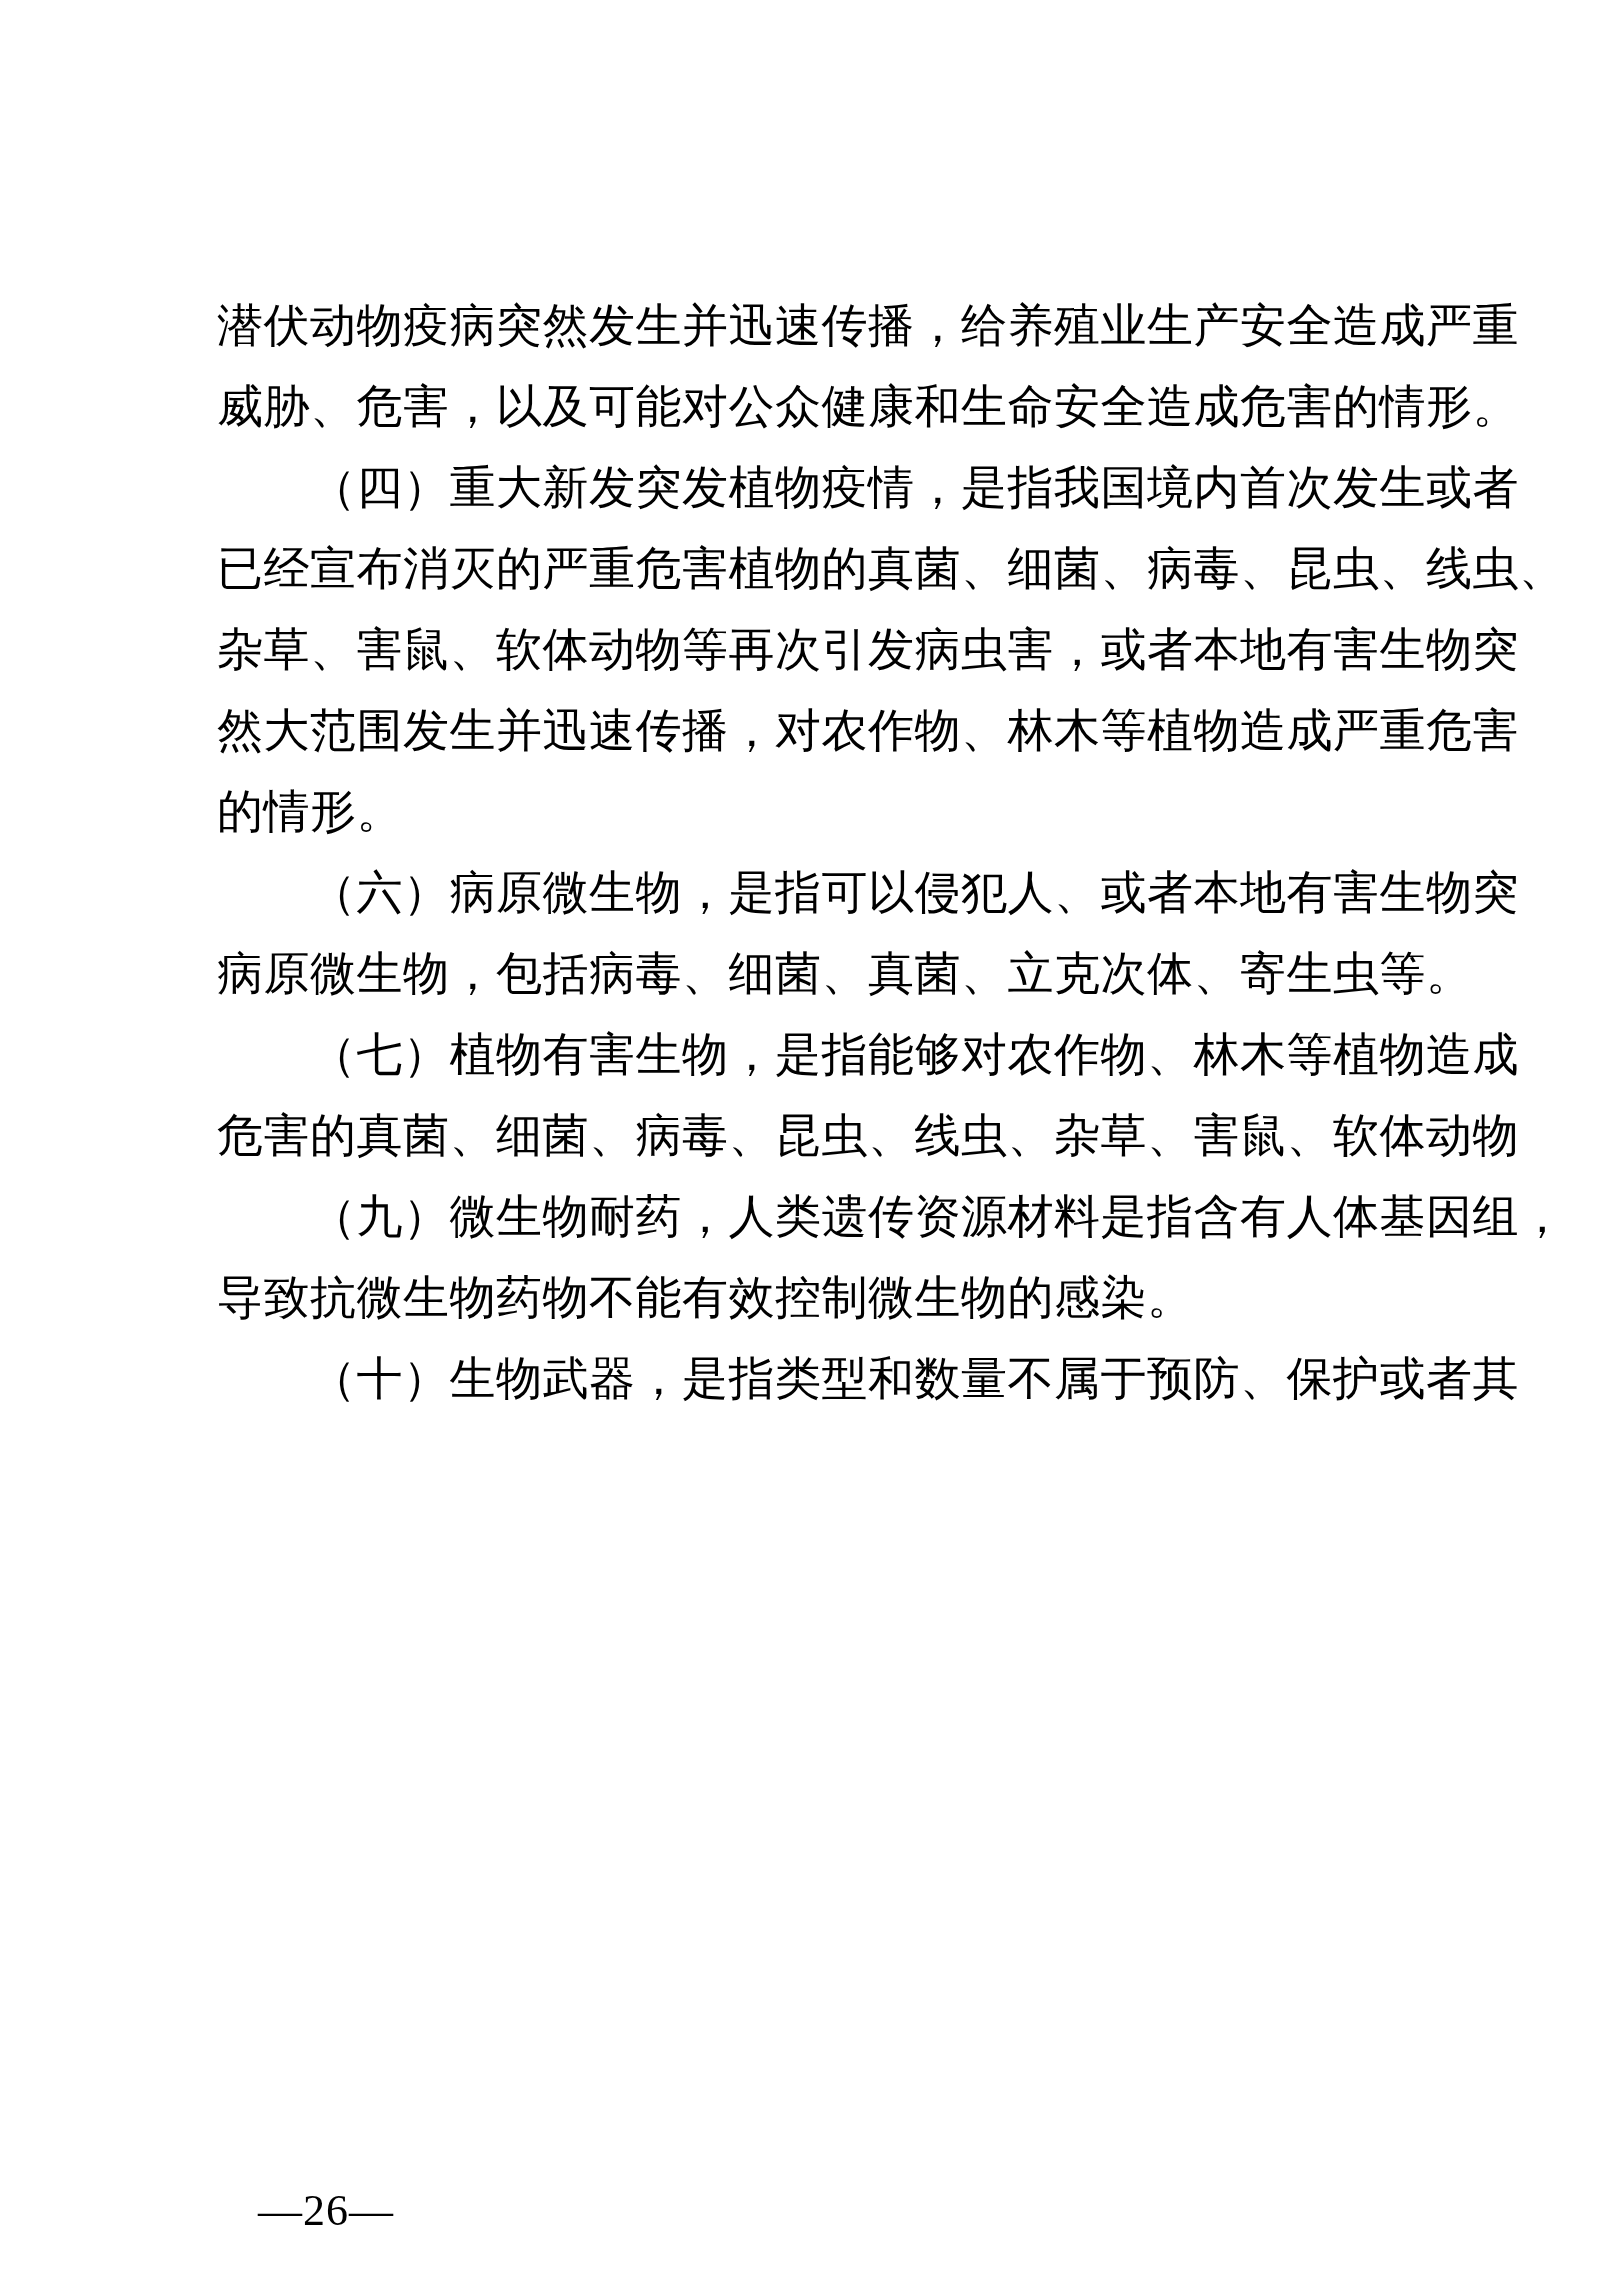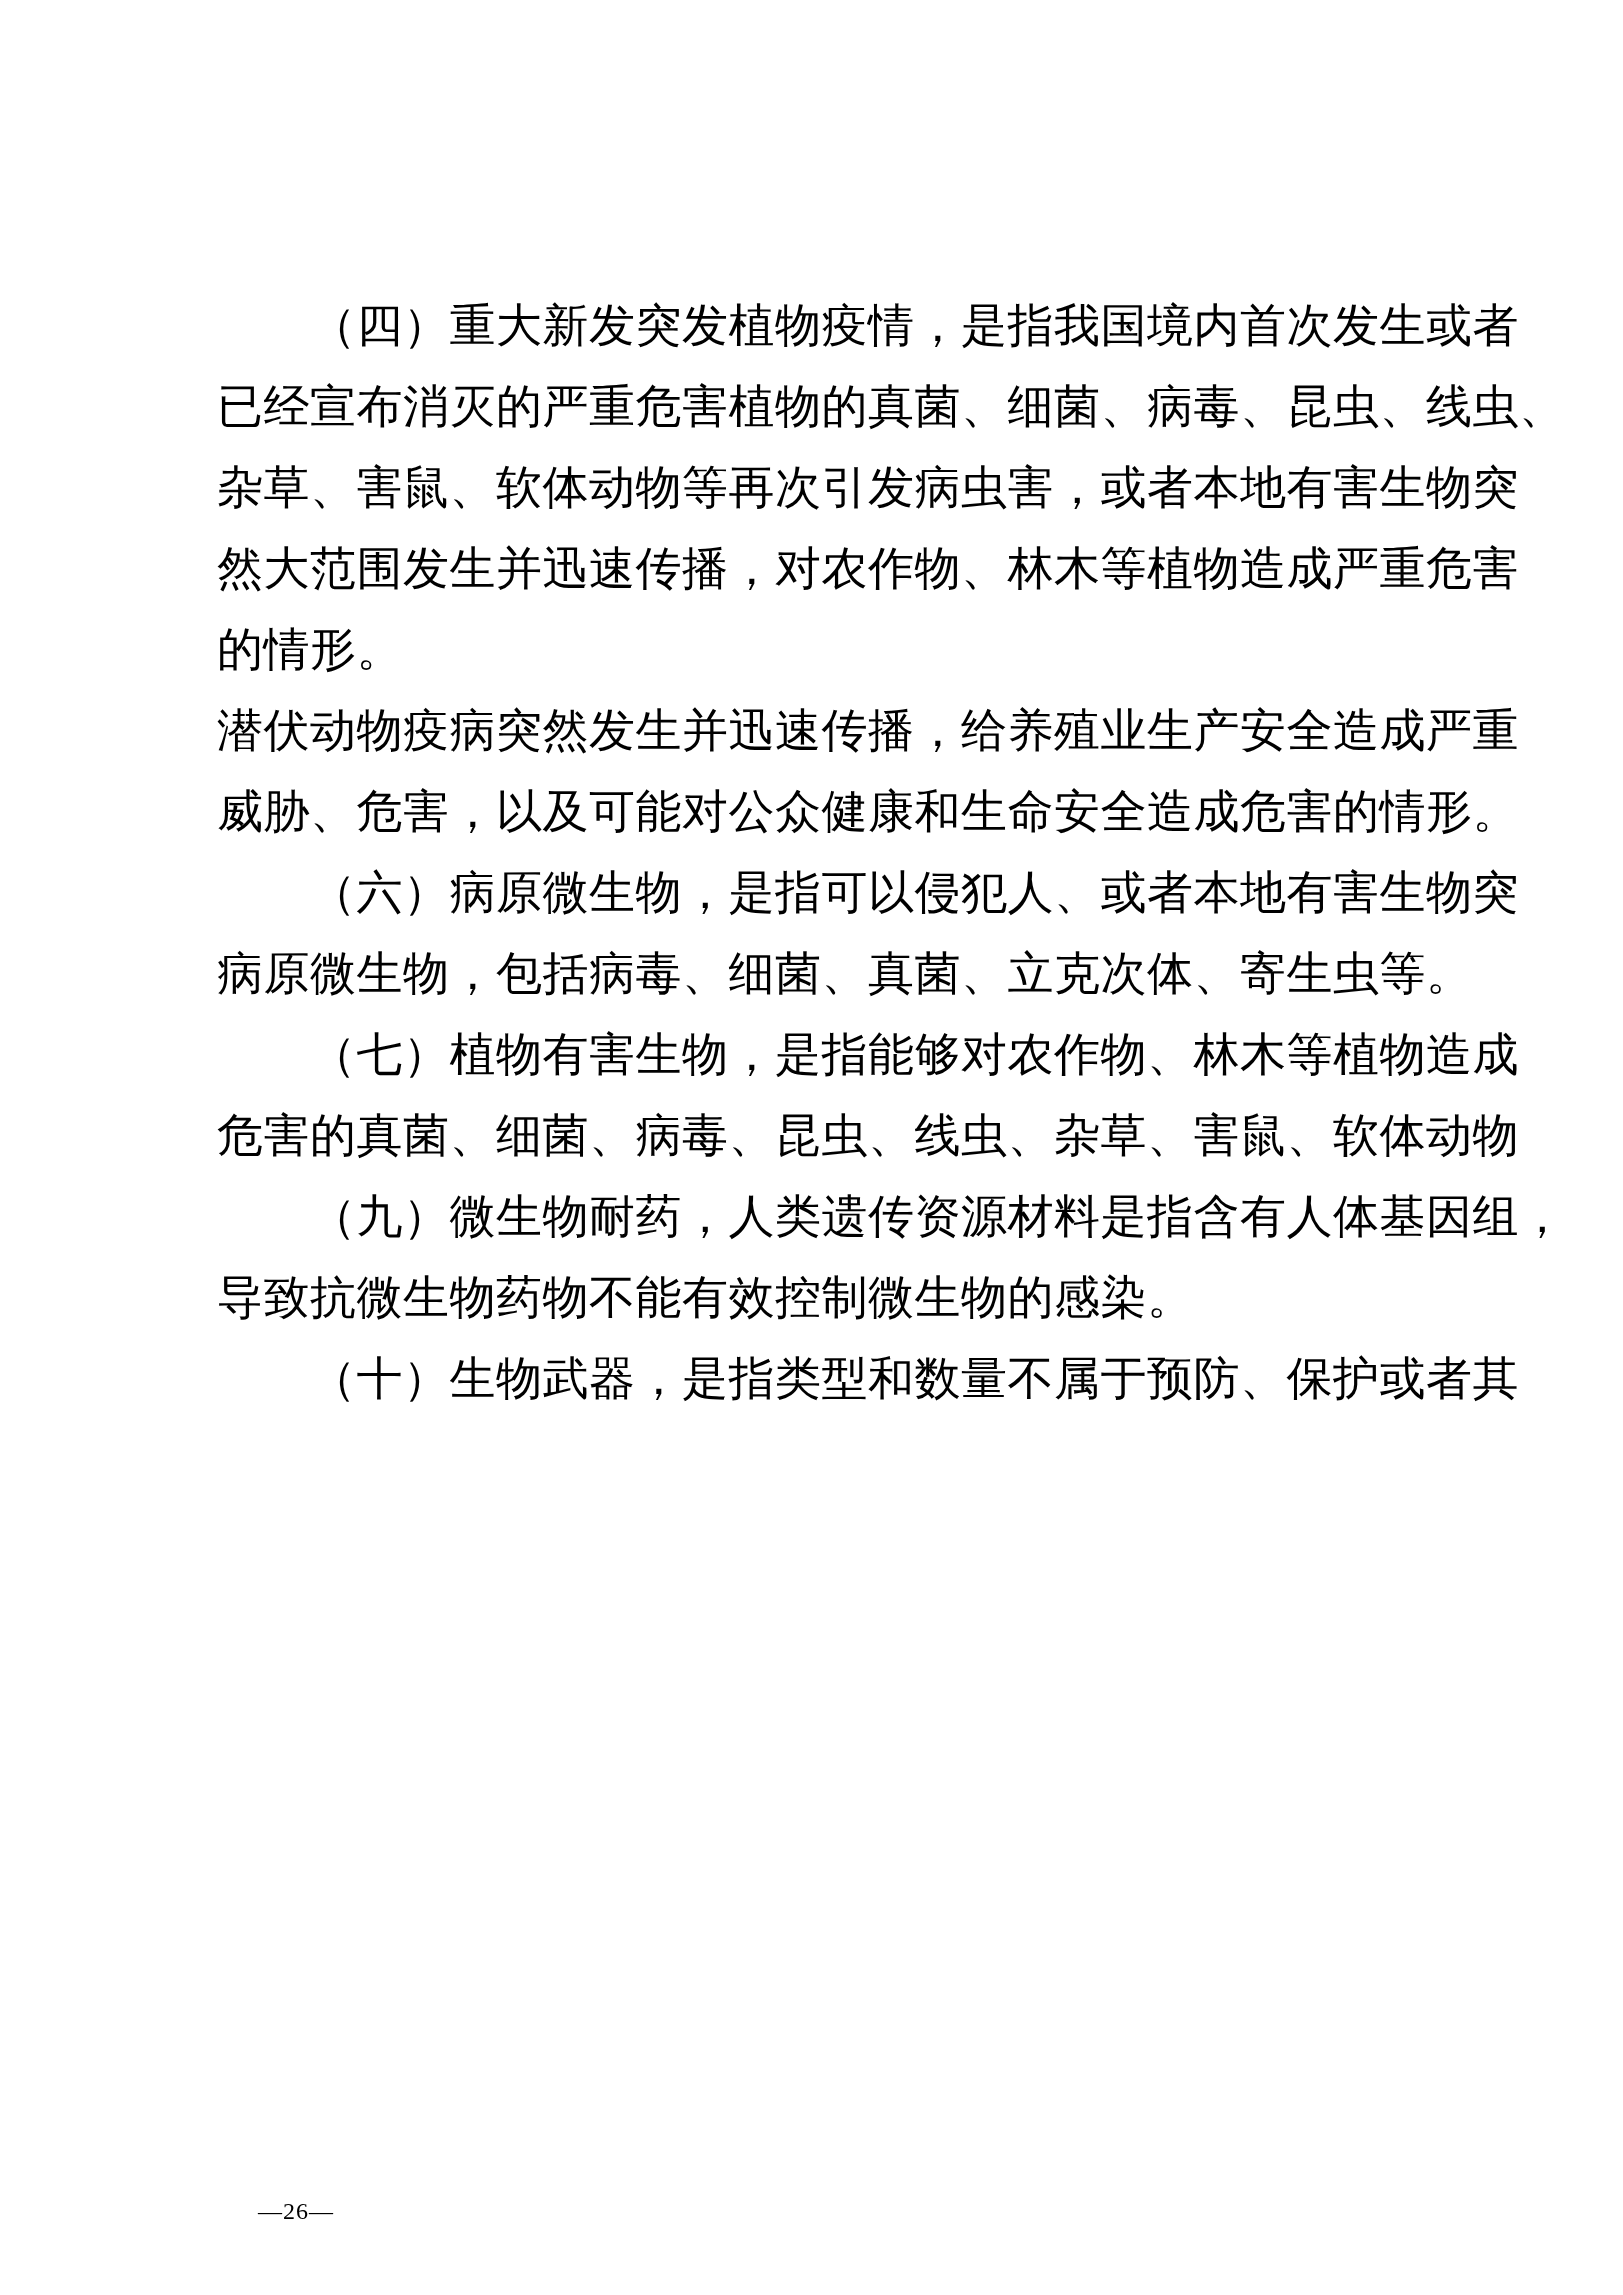--- a/index.html
+++ b/index.html
@@ -38,41 +38,41 @@
     white-space: nowrap;
     font-style: normal;
   }
   .pline.indent {
     padding-left: 93px;
   }
   .footer {
     position: absolute;
     left: 258px;
     top: 2192px;
-    font-size: 24px;
+    font-size: 44px;
     line-height: 38px;
     letter-spacing: 1px;
   }
 </style>
 </head>
 <body>
 
 <div class="page">
 
   <div class="text-block" id="doc">
       <div class="para">
+        <div class="pline">潜伏动物疫病突然发生并迅速传播，给养殖业生产安全造成严重</div>
+        <div class="pline">威胁、危害，以及可能对公众健康和生命安全造成危害的情形。</div>
+      </div>
+      <div class="para">
         <div class="pline indent">（四）重大新发突发植物疫情，是指我国境内首次发生或者</div>
         <div class="pline">已经宣布消灭的严重危害植物的真菌、细菌、病毒、昆虫、线虫、</div>
         <div class="pline">杂草、害鼠、软体动物等再次引发病虫害，或者本地有害生物突</div>
         <div class="pline">然大范围发生并迅速传播，对农作物、林木等植物造成严重危害</div>
         <div class="pline">的情形。</div>
-      </div>
-      <div class="para">
-        <div class="pline">潜伏动物疫病突然发生并迅速传播，给养殖业生产安全造成严重</div>
-        <div class="pline">威胁、危害，以及可能对公众健康和生命安全造成危害的情形。</div>
       </div>
       <div class="para">
         <div class="pline indent">（六）病原微生物，是指可以侵犯人、或者本地有害生物突</div>
         <div class="pline">病原微生物，包括病毒、细菌、真菌、立克次体、寄生虫等。</div>
       </div>
       <div class="para">
         <div class="pline indent">（七）植物有害生物，是指能够对农作物、林木等植物造成</div>
         <div class="pline">危害的真菌、细菌、病毒、昆虫、线虫、杂草、害鼠、软体动物</div>
       </div>
       <div class="para">

